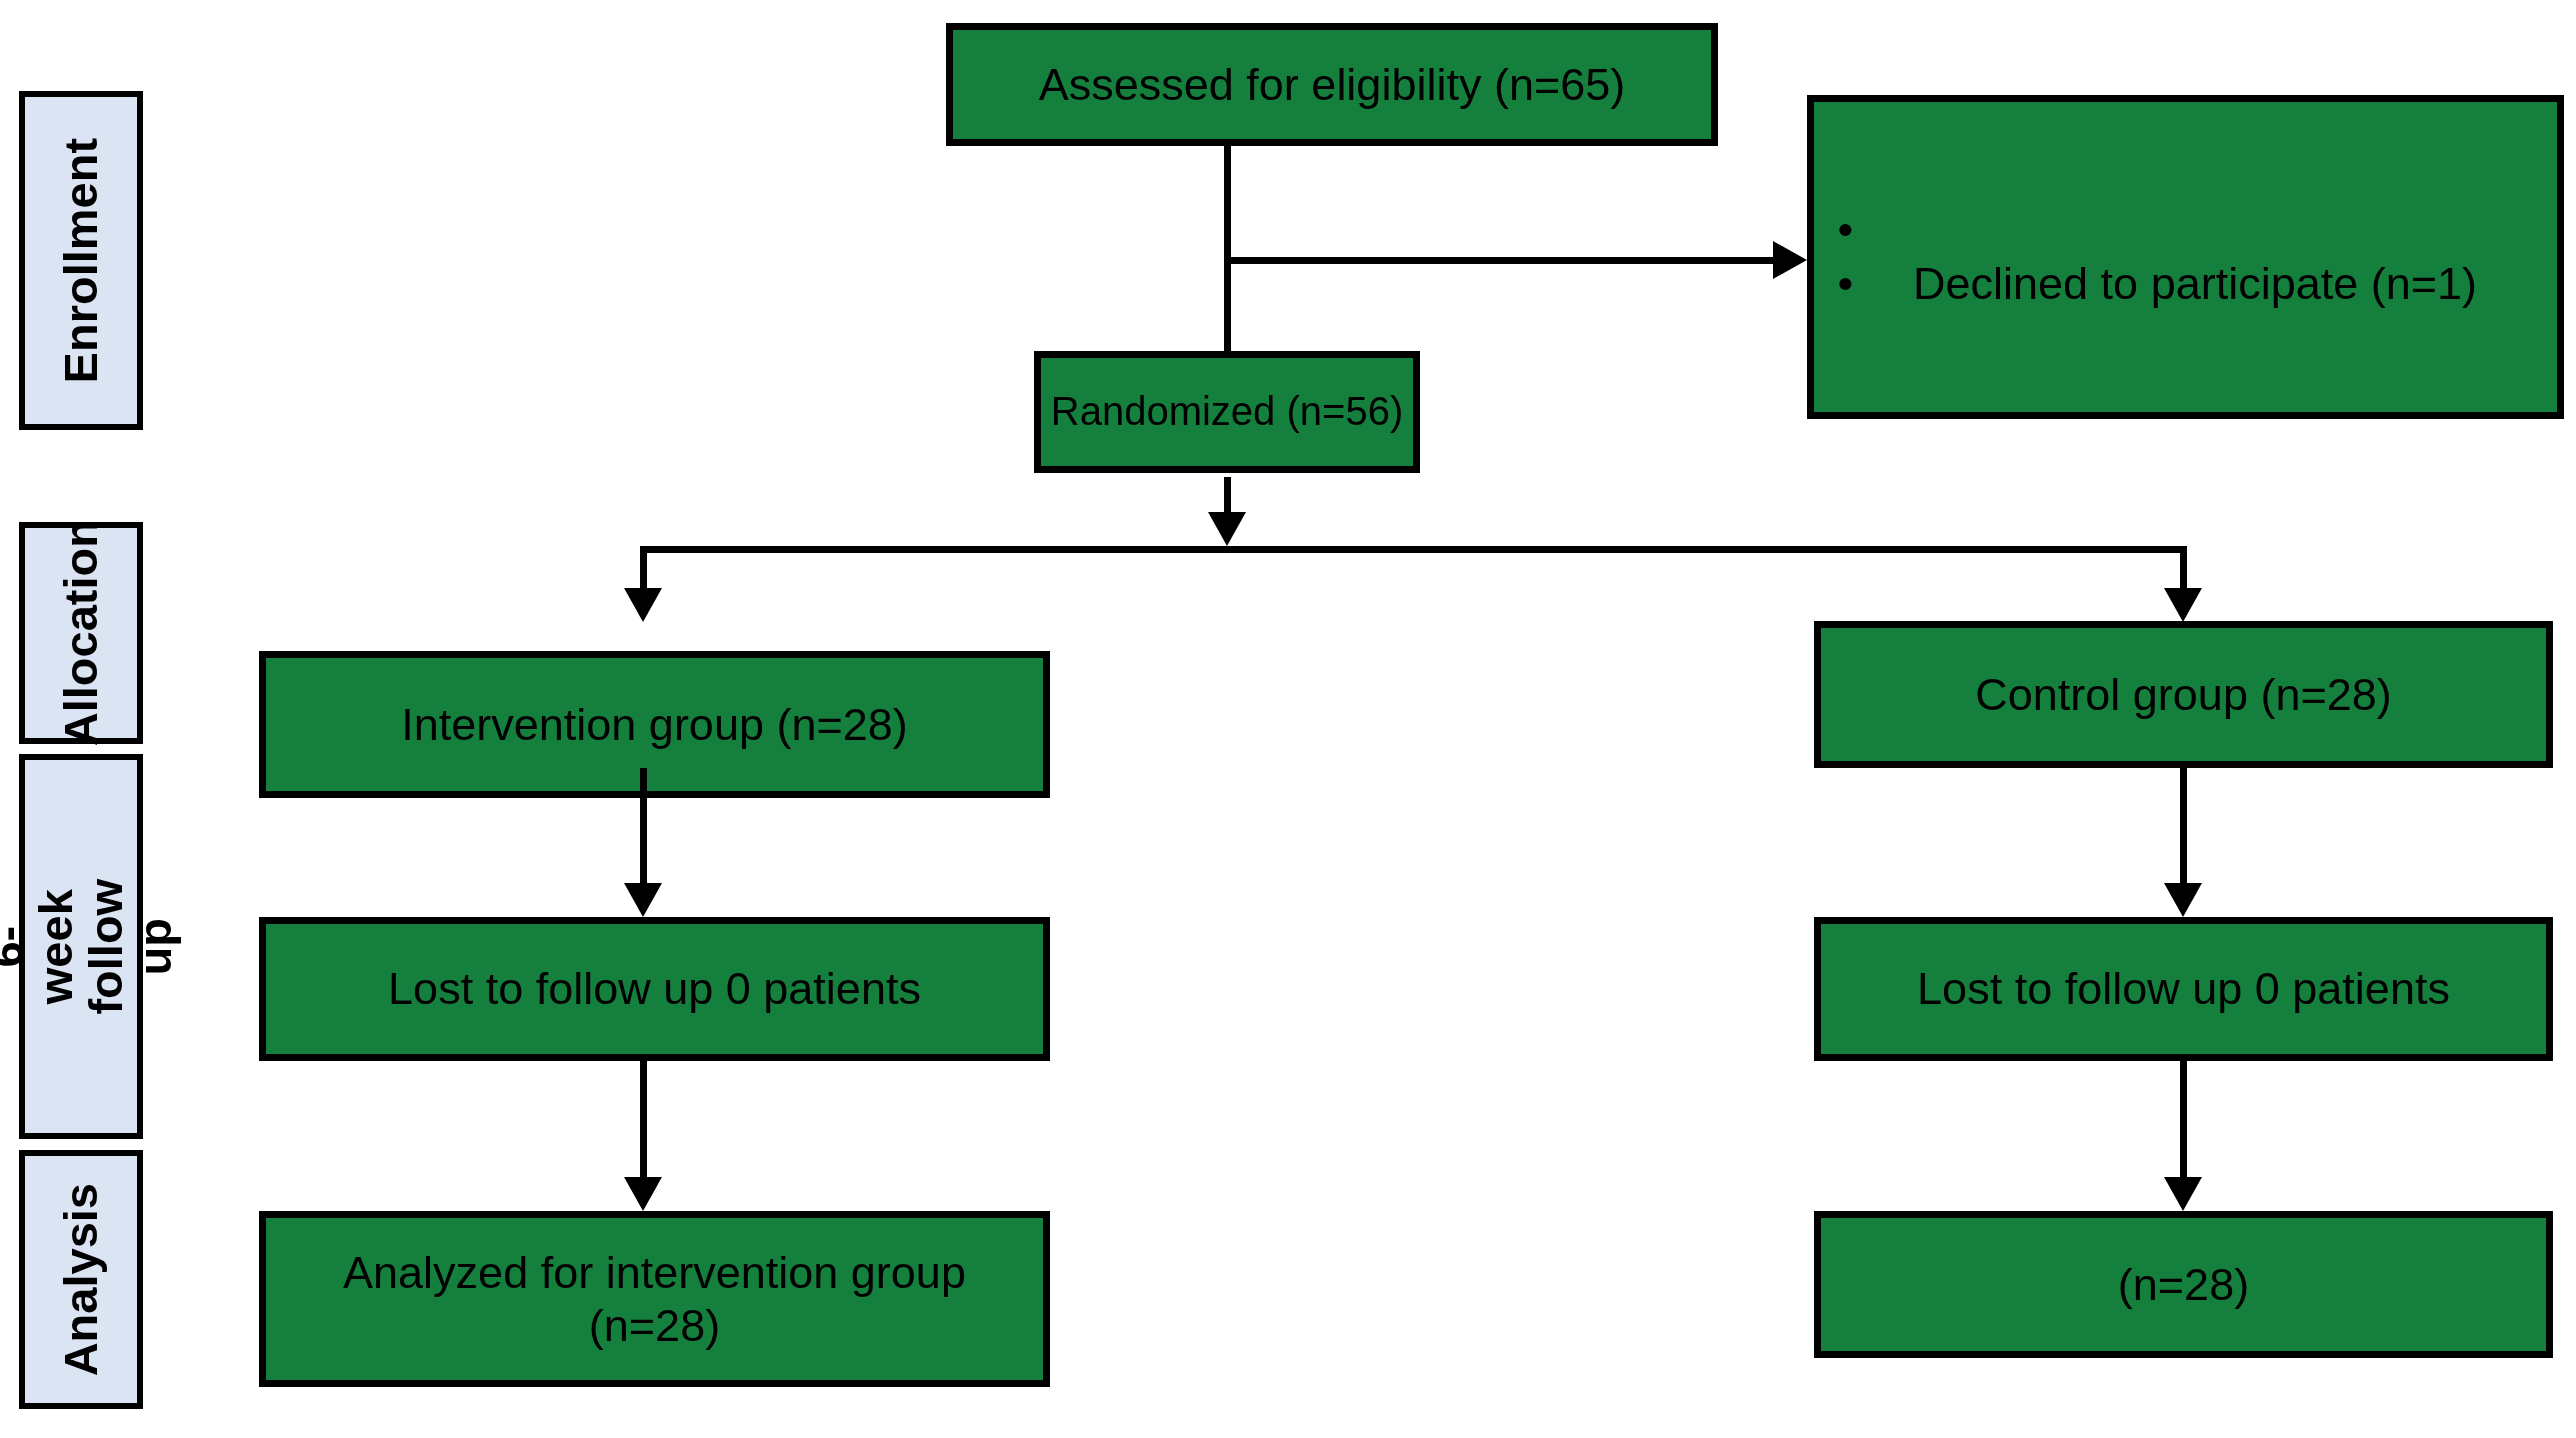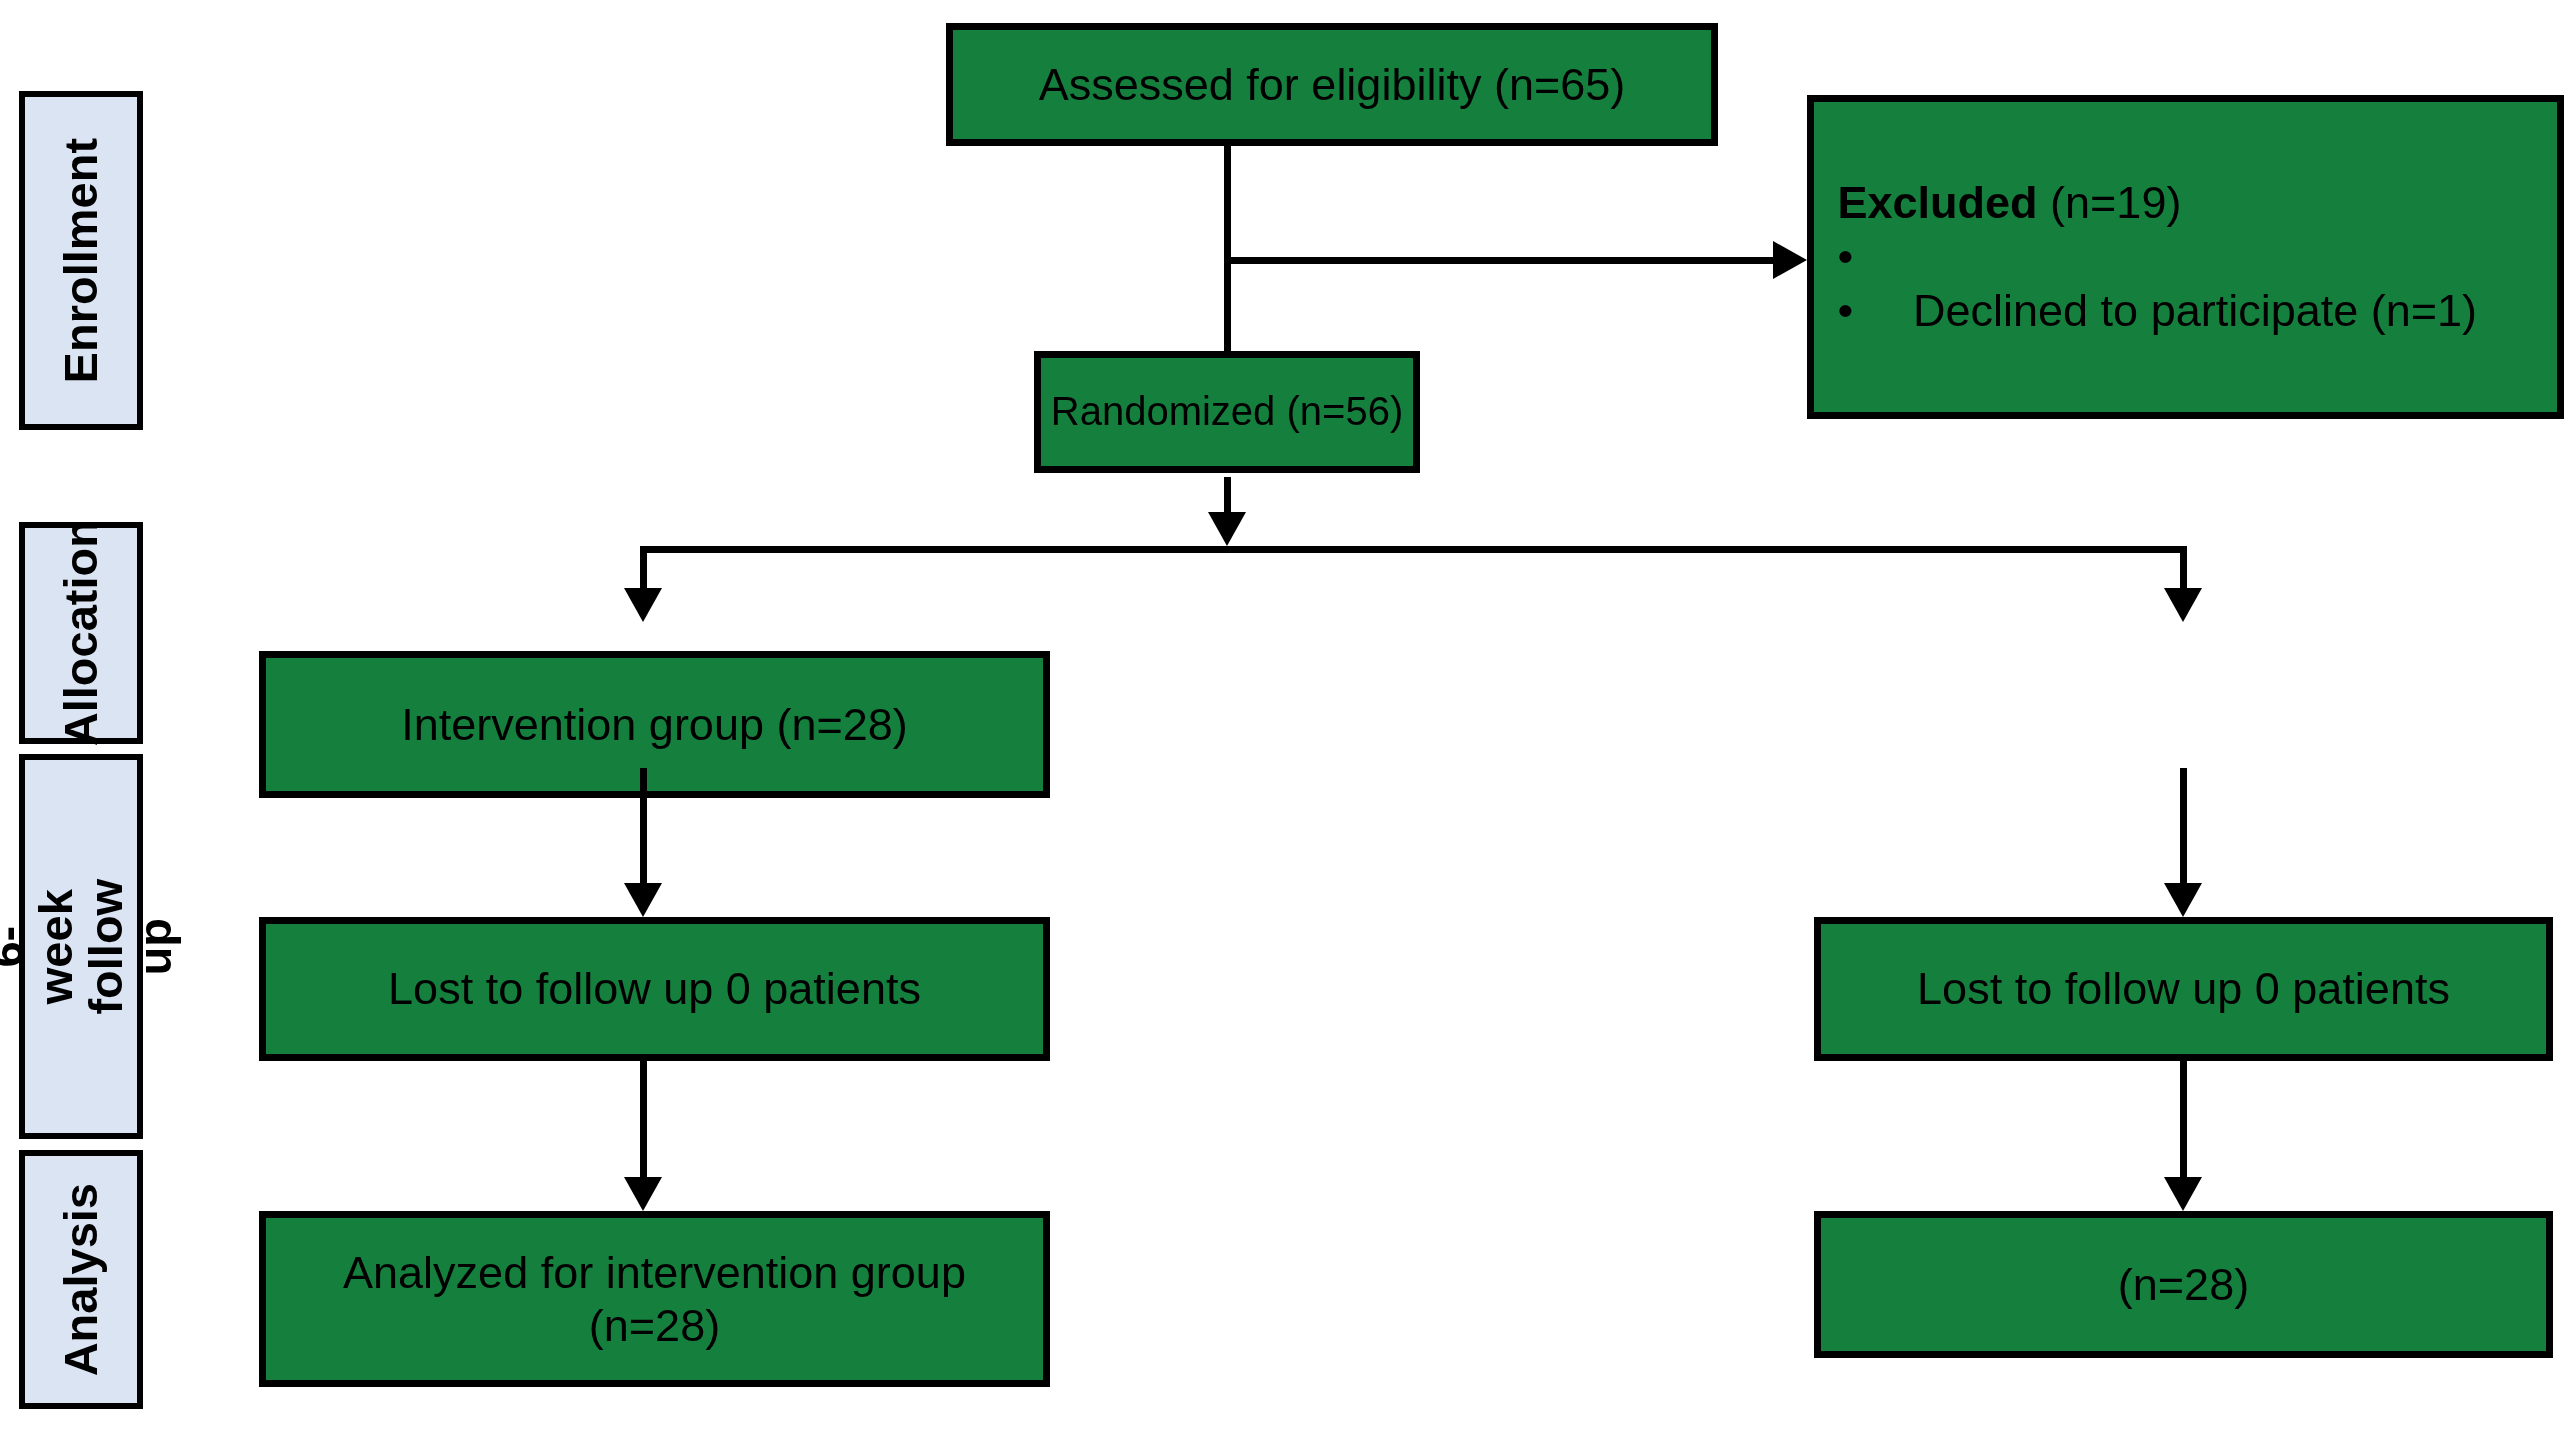--- a/index.html
+++ b/index.html
@@ -101,38 +101,40 @@
   </div>
   <div class="stage" style="top:1150px;height:259px">
     <span class="stage-label">Analysis</span>
   </div>
 
   <div class="box box-assessed">
     <span>Assessed for eligibility (n=65)</span>
   </div>
 
   <div class="box box-excluded">
-    <div class="excl-title"><span>Excluded</span><span class="normal"> (n=19)</span></div>
     <div class="bullet-row">
       <span class="bullet-char">•</span>
     </div>
     <div class="bullet-row">
       <span class="bullet-char">•</span>
       <span class="bullet-text">Declined to participate (n=1)</span>
     </div>
   </div>
 
   <div class="box box-randomized">
     <span>Randomized (n=56)</span>
   </div>
 
   <div class="box box-intervention">
     <span>Intervention group (n=28)</span>
   </div>
 
+  <div class="box box-control">
+    <span>Control group (n=28)</span>
+  </div>
 
   <div class="box box-lost-left">
     <span>Lost to follow up 0 patients</span>
   </div>
 
   <div class="box box-lost-right">
     <span>Lost to follow up 0 patients</span>
   </div>
 
   <div class="box box-analyzed-left">

